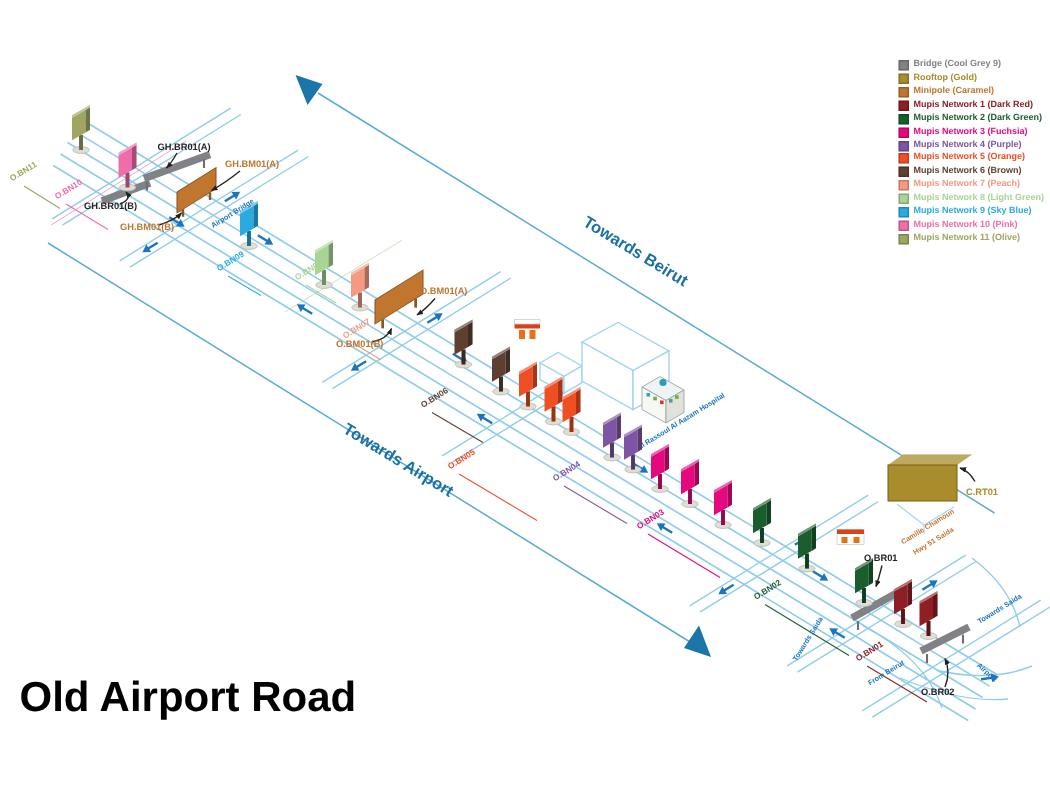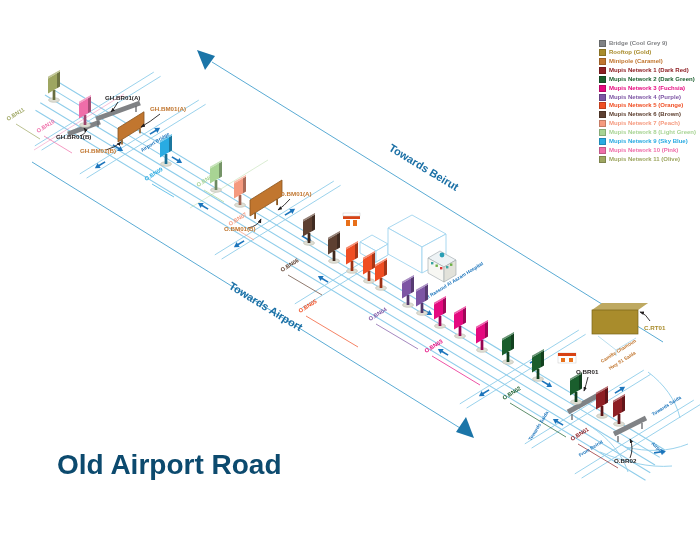--- a/index.html
+++ b/index.html
@@ -338,15 +338,15 @@
   <div class="lrow">
         <span class="sw" style="background-color: rgb(239, 110, 169);"></span>
         <span class="lbl" style="color: rgb(239, 110, 169);">Mupis Network 10 (Pink)</span>
       </div>
   <div class="lrow">
         <span class="sw" style="background-color: rgb(158, 166, 97);"></span>
         <span class="lbl" style="color: rgb(158, 166, 97);">Mupis Network 11 (Olive)</span>
       </div>
 </div>
 
-<div class="title" style="color: #0c4a6e; margin-left: 44px;">Old Airport Road</div>
+<div class="title" style="color: #000000;">Old Airport Road</div>
 
 </div>
 
 </body></html>

